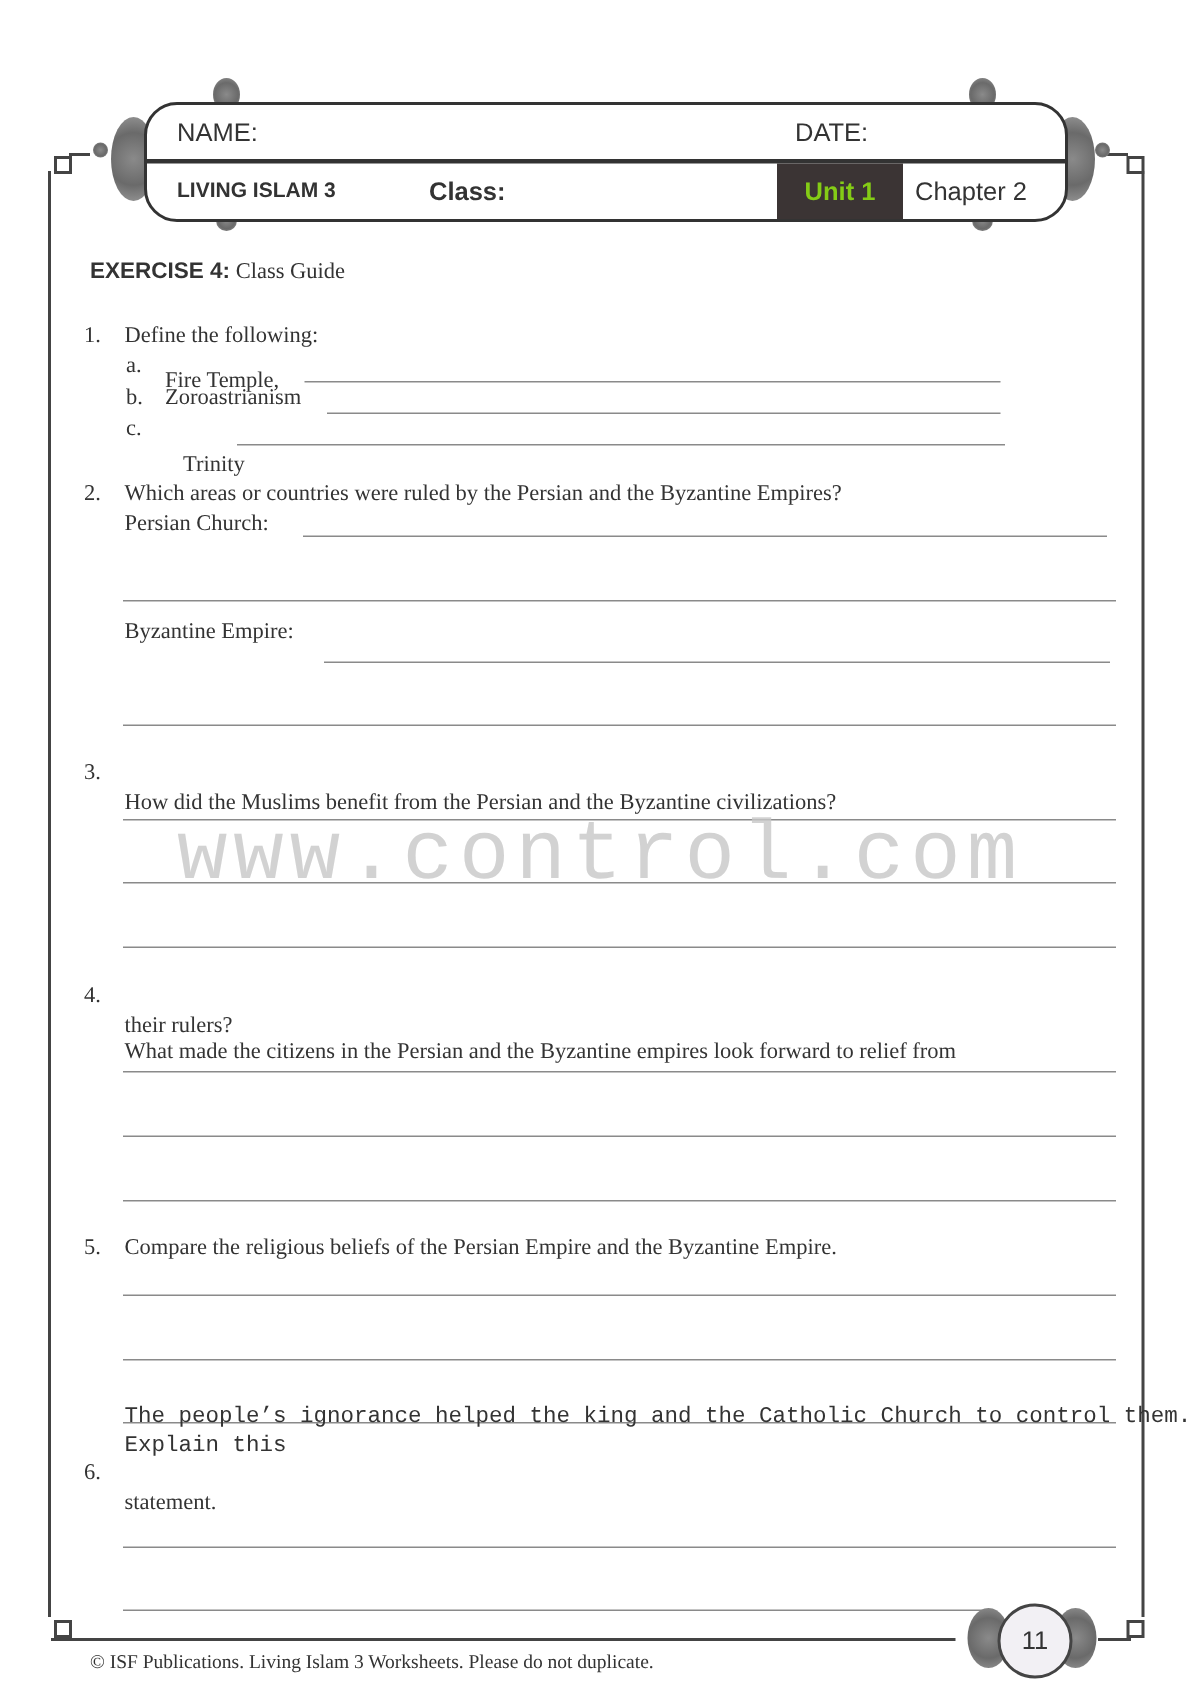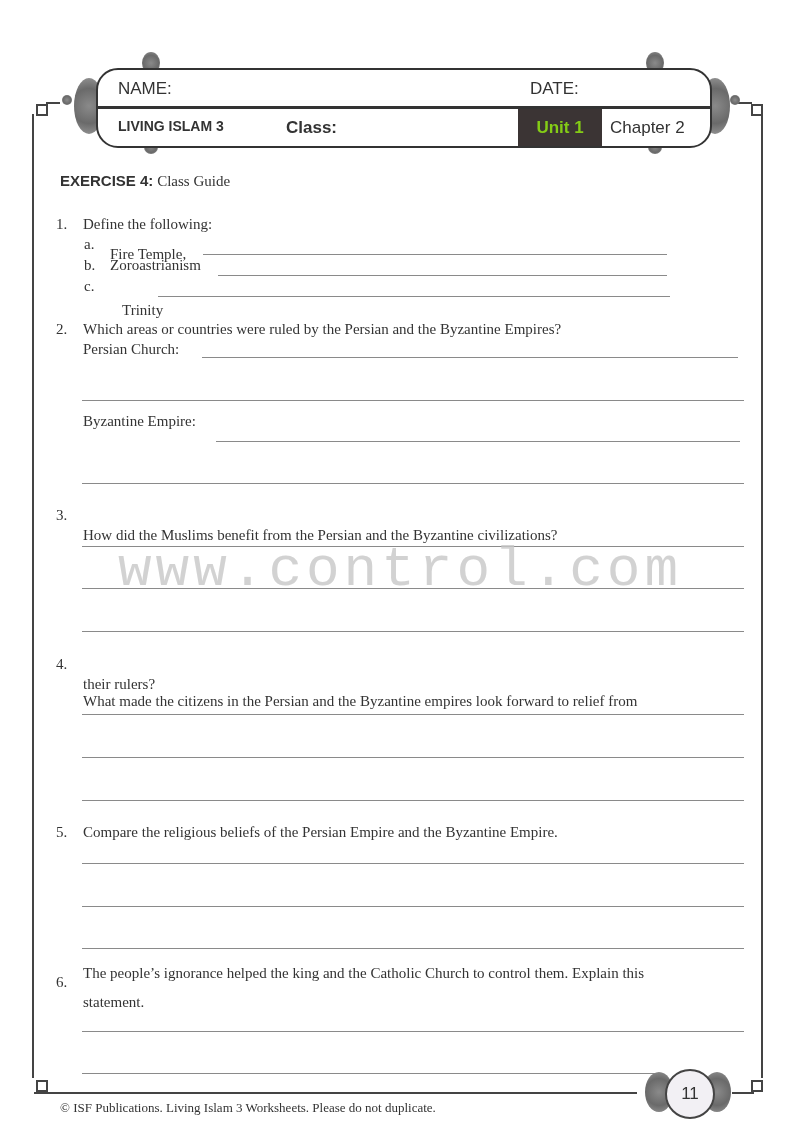--- a/index.html
+++ b/index.html
@@ -117,21 +117,21 @@
 <div class="q">
   <span class="abs num" style="top:823px;">5.</span>
   <span class="abs txt" style="top:823px;">Compare the religious beliefs of the Persian Empire and the Byzantine Empire.</span>
   <div class="line" style="left:82px;top:863px;width:662px;"></div>
   <div class="line" style="left:82px;top:906px;width:662px;"></div>
   <div class="line" style="left:82px;top:948px;width:662px;"></div>
 </div>
 
 <div class="q">
   <span class="abs num" style="top:973px;">6.</span>
-  <span class="abs txt" style="top:964px;">The people’s ignorance helped the king and the Catholic Church to control them. Explain this</span>
+  <span class="abs txt" style="top:935px;font-family:Liberation Mono, monospace;">The people’s ignorance helped the king and the Catholic Church to control them. Explain this</span>
   <span class="abs txt" style="top:993px;">statement.</span>
   <div class="line" style="left:82px;top:1031px;width:662px;"></div>
   <div class="line" style="left:82px;top:1073px;width:580px;"></div>
 </div>
 
 <div class="abs watermark">www.control.com</div>
 
 <div class="abs orn" style="left:645px;top:1072px;width:28px;height:40px;"></div>
 <div class="abs orn" style="left:703px;top:1072px;width:28px;height:40px;"></div>
 <div class="abs page-num">11</div>

